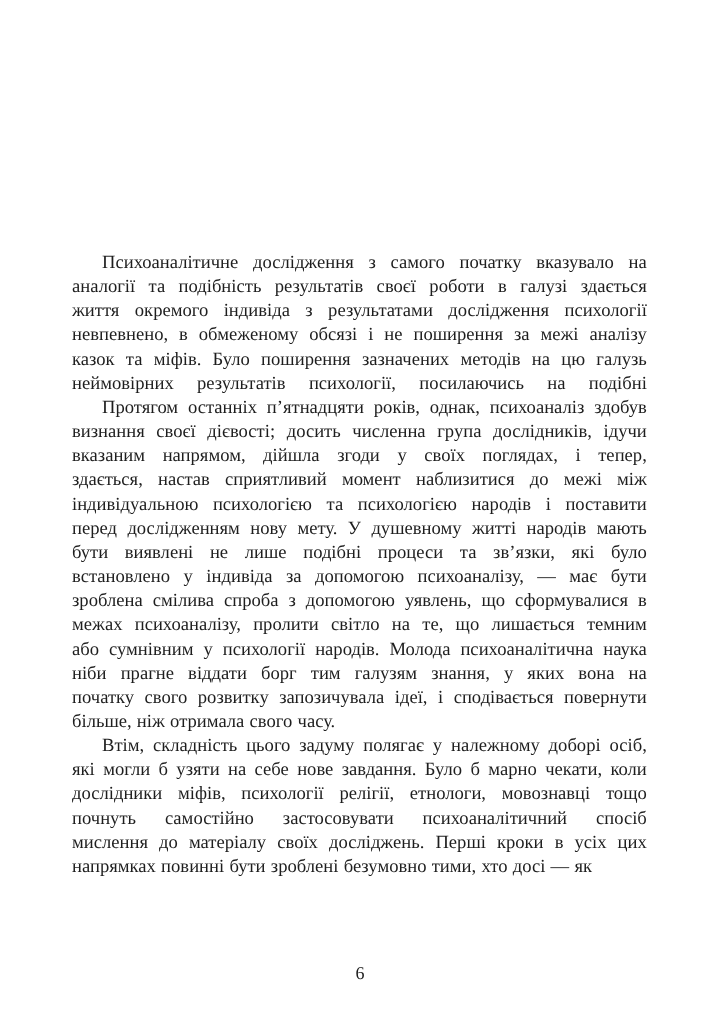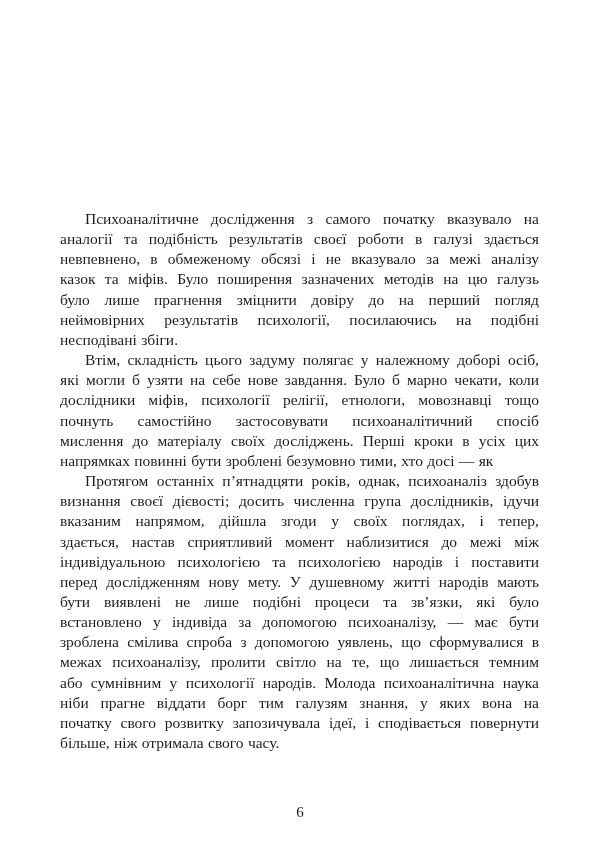--- a/index.html
+++ b/index.html
@@ -59,47 +59,46 @@
 </style>
 </head>
 <body>
 
 <div class="scan-page">
   <div class="text-block">
 
   <div class="paragraph">
         <div class="line line-first">Психоаналітичне дослідження з самого початку вказувало на</div>
         <div class="line">аналогії та подібність результатів своєї роботи в галузі здається</div>
-        <div class="line">невпевнено, в обмеженому обсязі і не вказувало за межі аналізу</div>
+        <div class="line">життя окремого індивіда з результатами дослідження психології</div>
+        <div class="line">невпевнено, в обмеженому обсязі і не поширення за межі аналізу</div>
         <div class="line">казок та міфів. Було поширення зазначених методів на цю галузь</div>
-        <div class="line">було лише прагнення зміцнити довіру до на перший погляд</div>
         <div class="line">неймовірних результатів психології, посилаючись на подібні</div>
-        <div class="line line-last">несподівані збіги.</div>
-      </div>
-      <div class="paragraph">
-        <div class="line line-first">Втім, складність цього задуму полягає у належному доборі осіб,</div>
-        <div class="line">які могли б узяти на себе нове завдання. Було б марно чекати, коли</div>
-        <div class="line">дослідники міфів, психології релігії, етнологи, мовознавці тощо</div>
-        <div class="line">почнуть самостійно застосовувати психоаналітичний спосіб</div>
-        <div class="line">мислення до матеріалу своїх досліджень. Перші кроки в усіх цих</div>
-        <div class="line line-last">напрямках повинні бути зроблені безумовно тими, хто досі — як</div>
       </div>
       <div class="paragraph">
         <div class="line line-first">Протягом останніх п’ятнадцяти років, однак, психоаналіз здобув</div>
         <div class="line">визнання своєї дієвості; досить численна група дослідників, ідучи</div>
         <div class="line">вказаним напрямом, дійшла згоди у своїх поглядах, і тепер,</div>
         <div class="line">здається, настав сприятливий момент наблизитися до межі між</div>
         <div class="line">індивідуальною психологією та психологією народів і поставити</div>
         <div class="line">перед дослідженням нову мету. У душевному житті народів мають</div>
         <div class="line">бути виявлені не лише подібні процеси та зв’язки, які було</div>
         <div class="line">встановлено у індивіда за допомогою психоаналізу, — має бути</div>
         <div class="line">зроблена смілива спроба з допомогою уявлень, що сформувалися в</div>
         <div class="line">межах психоаналізу, пролити світло на те, що лишається темним</div>
         <div class="line">або сумнівним у психології народів. Молода психоаналітична наука</div>
         <div class="line">ніби прагне віддати борг тим галузям знання, у яких вона на</div>
         <div class="line">початку свого розвитку запозичувала ідеї, і сподівається повернути</div>
         <div class="line line-last">більше, ніж отримала свого часу.</div>
       </div>
+      <div class="paragraph">
+        <div class="line line-first">Втім, складність цього задуму полягає у належному доборі осіб,</div>
+        <div class="line">які могли б узяти на себе нове завдання. Було б марно чекати, коли</div>
+        <div class="line">дослідники міфів, психології релігії, етнологи, мовознавці тощо</div>
+        <div class="line">почнуть самостійно застосовувати психоаналітичний спосіб</div>
+        <div class="line">мислення до матеріалу своїх досліджень. Перші кроки в усіх цих</div>
+        <div class="line line-last">напрямках повинні бути зроблені безумовно тими, хто досі — як</div>
+      </div>
     </div>
   <div class="page-footer">
     <span class="page-number">6</span>
   </div>
 </div>
 
 </body></html>

